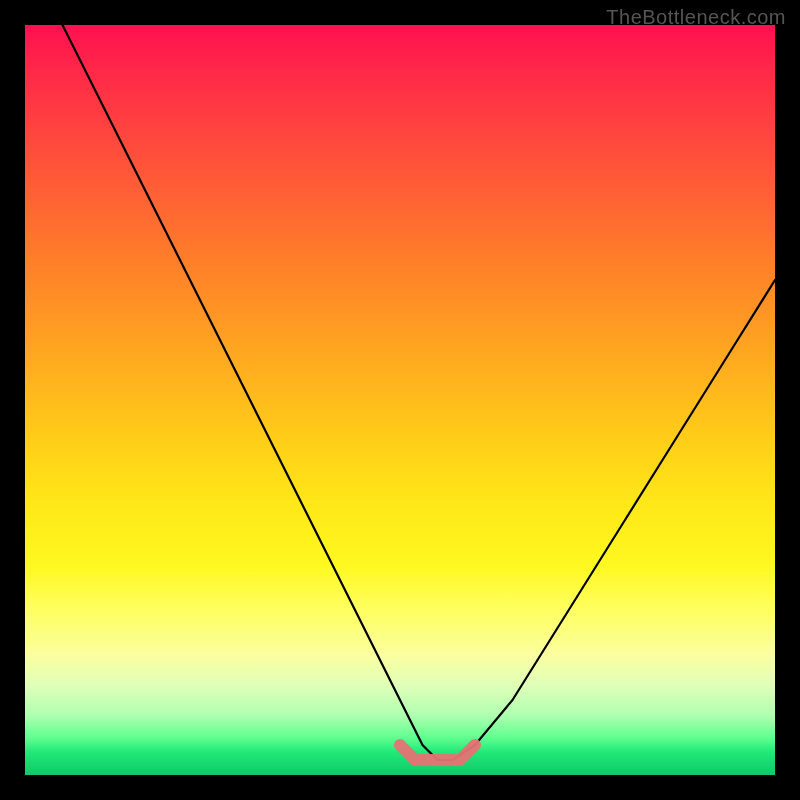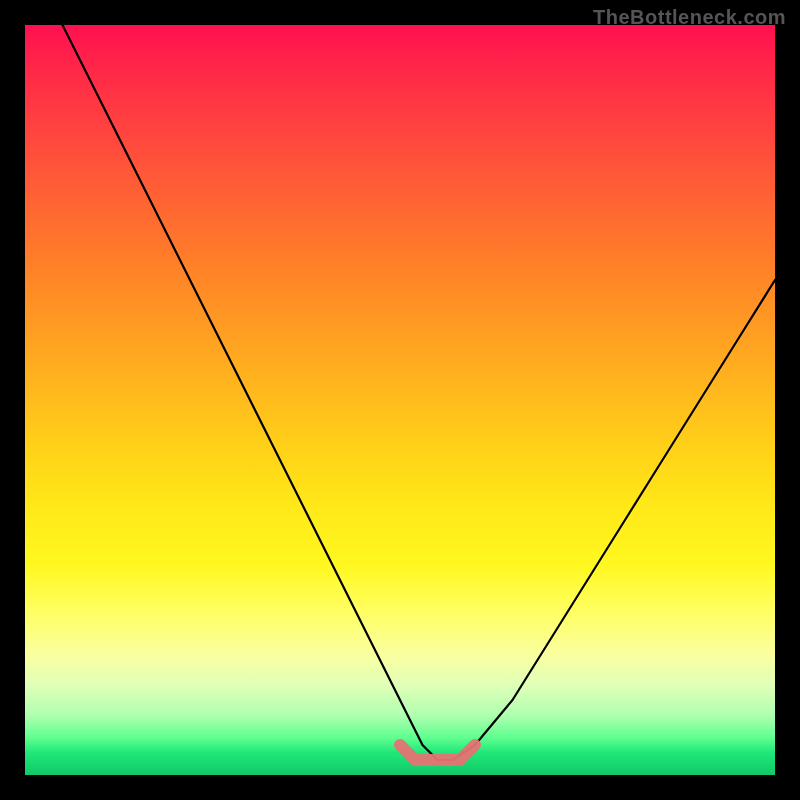--- a/index.html
+++ b/index.html
@@ -34,21 +34,21 @@
       #20e878 97%,
       #10c868 100%
     );
   }
   .watermark {
     position: absolute;
     top: 6px;
     right: 14px;
     color: #555;
     font-size: 20px;
-    font-weight: bold;
+    font-weight: normal;
     letter-spacing: 0.5px;
     z-index: 10;
   }
   svg.curves {
     position: absolute;
     left: 0; top: 0;
     width: 100%;
     height: 100%;
   }
 </style>

